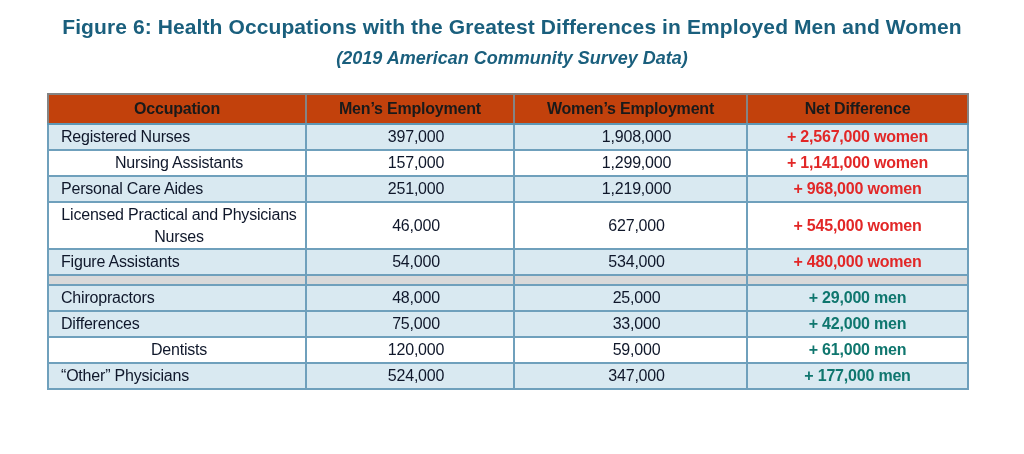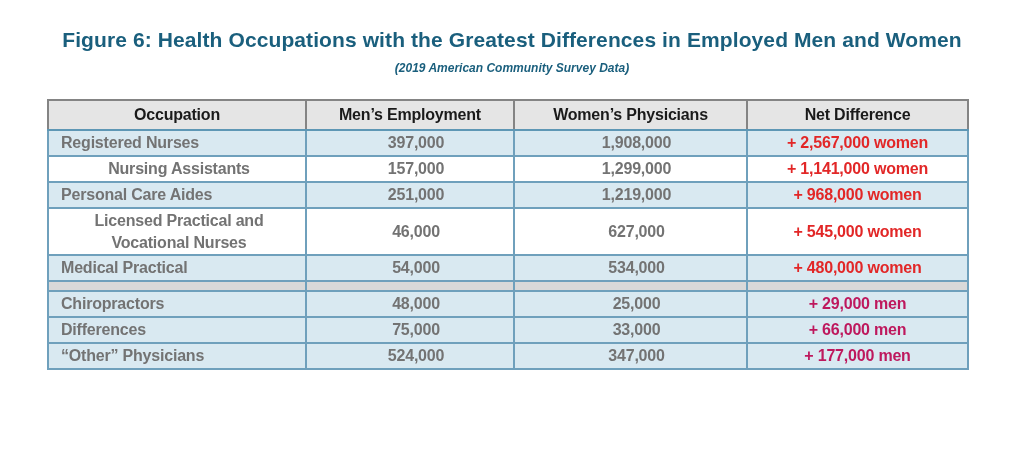--- a/index.html
+++ b/index.html
@@ -3,73 +3,72 @@
 <meta charset="utf-8">
 <style>
   * { box-sizing: border-box; margin: 0; padding: 0; }
   html, body {
     width: 1024px; height: 454px;
     background: #ffffff;
     overflow: hidden;
     font-family: "Liberation Sans", sans-serif;
   }
   .figure-title {
-    margin-top: 28px;
+    margin-top: 15px;
     text-align: center;
     font-size: 21px;
     font-weight: bold;
     color: #1A5F7D;
     letter-spacing: 0.1px;
   }
   .figure-subtitle {
     margin-top: 9px;
     text-align: center;
-    font-size: 12px;
+    font-size: 18px;
     font-weight: bold;
     font-style: italic;
     color: #1A5F7D;
   }
   table.fig-table {
     margin-top: 24px;
     margin-left: 47px;
     width: 920px;
     border-collapse: collapse;
     table-layout: fixed;
   }
   .fig-table th {
-    background: #e5e5e5;
+    background: #c2410c;
     border: 2px solid #848484;
     border-bottom: 2px solid #5E97B5;
     height: 30px;
     font-size: 16px;
     font-weight: bold;
     color: #1a1a1a;
     text-align: center;
     vertical-align: middle;
     padding: 2px 4px;
     letter-spacing: -0.2px;
   }
   .fig-table td {
     border: 2px solid #6FA0BC;
     height: 26px;
     font-size: 16px;
-    color: #737373;
+    color: #0f172a;
     vertical-align: middle;
     padding: 1px 8px;
     letter-spacing: -0.2px;
     line-height: 1.35;
-    font-weight: bold;
   }
   .fig-table tr.shaded td { background: #D9E9F1; }
   .fig-table tr.plain  td { background: #FFFFFF; text-align: center; }
   .fig-table td.occ { text-align: left; padding-left: 12px; }
   .fig-table td.num { text-align: center; padding-left: 20px; }
   .fig-table td.net { text-align: center; font-weight: bold; }
   .fig-table td.net.red  { color: #E22727; }
-  .fig-table td.net.blue { color: #be185d; }
+  .fig-table td.net.blue { color: #0f766e; }
   .fig-table tr.sep td {
     background: #D9D9D9;
     height: 10px;
     padding: 0;
   }
 </style>
 </head>
 <body>
 
 <div class="figure-title">Figure 6: Health Occupations with the Greatest Differences in Employed Men and Women</div>
@@ -79,21 +78,21 @@
   <colgroup>
     <col style="width:258px">
     <col style="width:208px">
     <col style="width:233px">
     <col style="width:221px">
   </colgroup>
   <thead>
     <tr>
         <th>Occupation</th>
         <th>Men’s Employment</th>
-        <th>Women’s Physicians</th>
+        <th>Women’s Employment</th>
         <th>Net Difference</th>
       </tr>
   </thead>
   <tbody>
       <tr class="shaded">
         <td class="occ">Registered Nurses</td>
         <td class="num">397,000</td>
         <td class="num">1,908,000</td>
         <td class="net red">+ 2,567,000 women</td>
       </tr>
@@ -103,48 +102,54 @@
         <td class="num">1,299,000</td>
         <td class="net red">+ 1,141,000 women</td>
       </tr>
       <tr class="shaded">
         <td class="occ">Personal Care Aides</td>
         <td class="num">251,000</td>
         <td class="num">1,219,000</td>
         <td class="net red">+ 968,000 women</td>
       </tr>
       <tr class="plain">
-        <td class="occ">Licensed Practical and Vocational Nurses</td>
+        <td class="occ">Licensed Practical and Physicians Nurses</td>
         <td class="num">46,000</td>
         <td class="num">627,000</td>
         <td class="net red">+ 545,000 women</td>
       </tr>
       <tr class="shaded">
-        <td class="occ">Medical Practical</td>
+        <td class="occ">Figure Assistants</td>
         <td class="num">54,000</td>
         <td class="num">534,000</td>
         <td class="net red">+ 480,000 women</td>
       </tr>
       <tr class="sep">
         <td></td>
         <td></td>
         <td></td>
         <td></td>
       </tr>
       <tr class="shaded">
         <td class="occ">Chiropractors</td>
         <td class="num">48,000</td>
         <td class="num">25,000</td>
         <td class="net blue">+ 29,000 men</td>
       </tr>
       <tr class="shaded">
         <td class="occ">Differences</td>
         <td class="num">75,000</td>
         <td class="num">33,000</td>
-        <td class="net blue">+ 66,000 men</td>
+        <td class="net blue">+ 42,000 men</td>
+      </tr>
+      <tr class="plain">
+        <td class="occ">Dentists</td>
+        <td class="num">120,000</td>
+        <td class="num">59,000</td>
+        <td class="net blue">+ 61,000 men</td>
       </tr>
       <tr class="shaded">
         <td class="occ">“Other” Physicians</td>
         <td class="num">524,000</td>
         <td class="num">347,000</td>
         <td class="net blue">+ 177,000 men</td>
       </tr>
     </tbody>
 </table>
 

